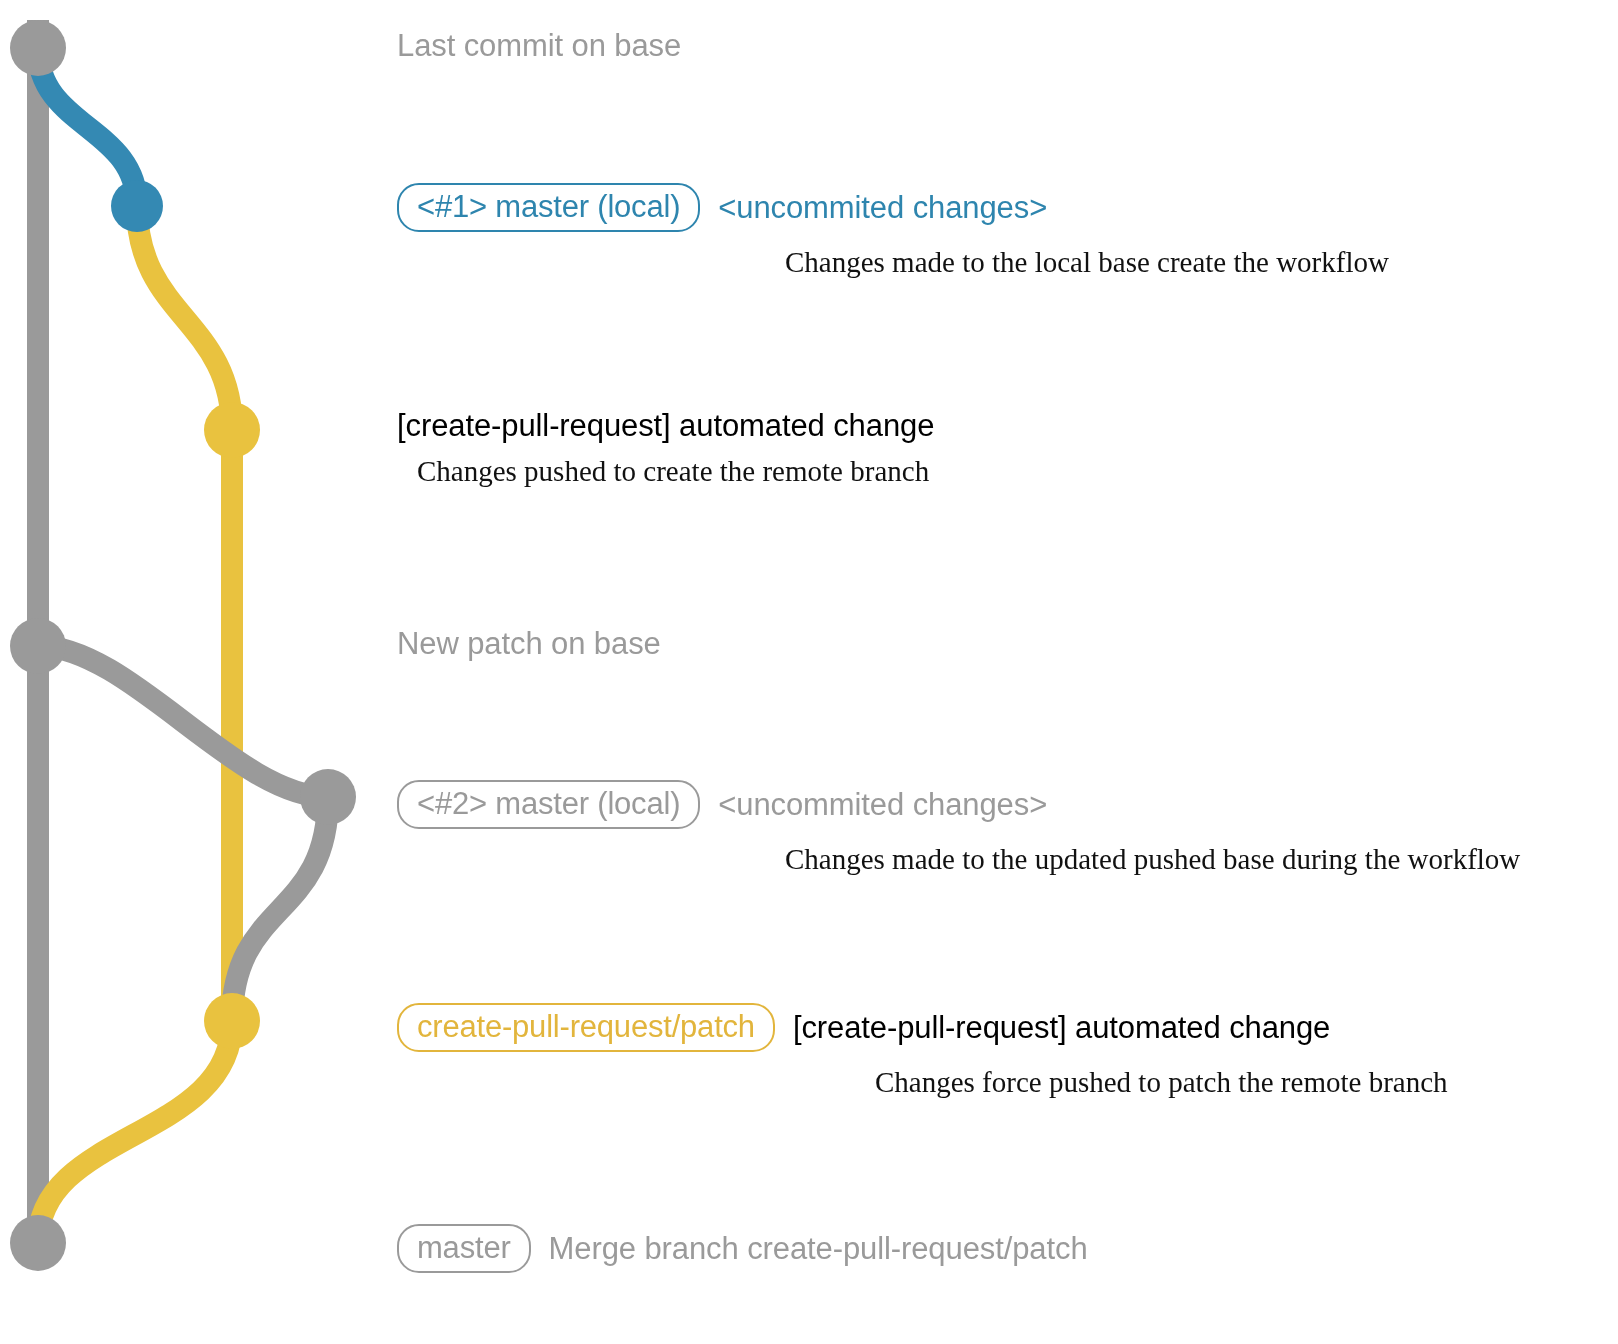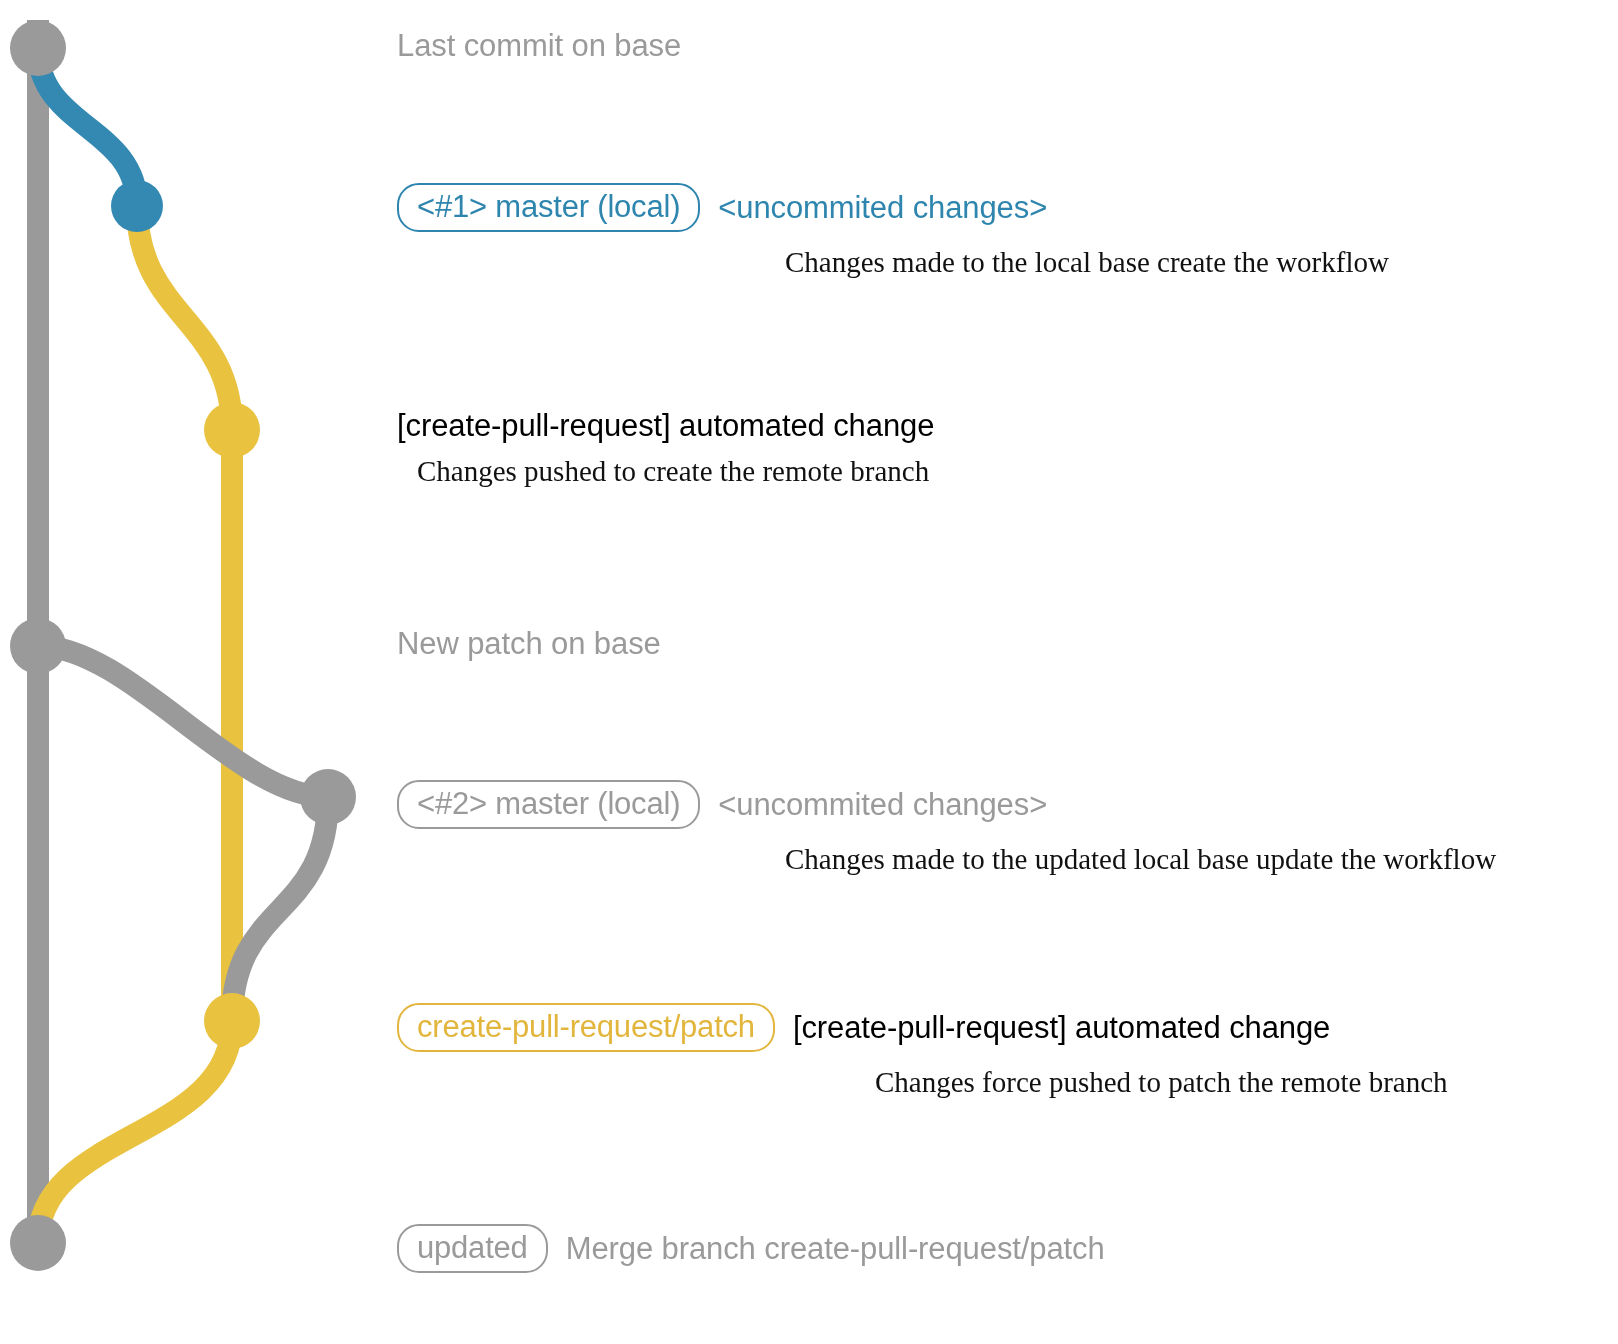--- a/index.html
+++ b/index.html
@@ -156,31 +156,31 @@
     <div class="row-line">
       <span class="subject subject-gray">New patch on base</span>
     </div>
   </div>
 
   <div class="row" id="row-local-2">
     <div class="row-line">
       <span class="chip chip-gray">&lt;#2&gt; master (local)</span>
       <span class="subject subject-gray">&lt;uncommited changes&gt;</span>
     </div>
-    <div class="desc" id="desc-3">Changes made to the updated local base update the workflow</div>
+    <div class="desc" id="desc-3">Changes made to the updated pushed base during the workflow</div>
   </div>
 
   <div class="row" id="row-patch-branch">
     <div class="row-line">
       <span class="chip chip-amber">create-pull-request/patch</span>
       <span class="subject subject-amber">[create-pull-request] automated change</span>
     </div>
     <div class="desc" id="desc-4">Changes force pushed to patch the remote branch</div>
   </div>
 
   <div class="row" id="row-master-merge">
     <div class="row-line">
-      <span class="chip chip-gray">updated</span>
+      <span class="chip chip-gray">master</span>
       <span class="subject subject-gray">Merge branch create-pull-request/patch</span>
     </div>
   </div>
 
 </div>
 
 </body></html>

